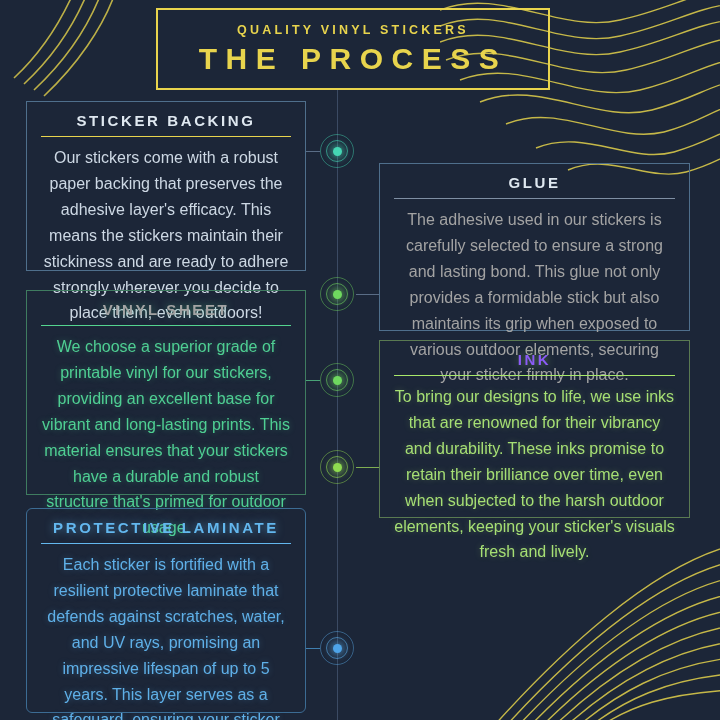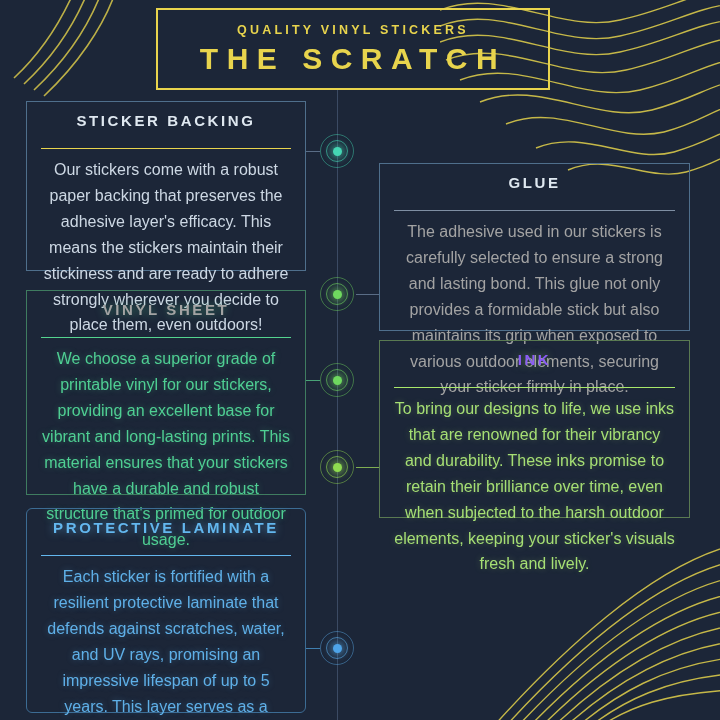--- a/index.html
+++ b/index.html
@@ -96,21 +96,21 @@
   .card {
     position: absolute;
     border: 1px solid;
     padding: 10px 14px 14px 14px;
   }
   .card .card-title {
     text-align: center;
     font-size: 15px;
     letter-spacing: 2.6px;
     font-weight: bold;
-    padding-bottom: 19px;
+    padding-bottom: 7px;
     margin-bottom: 8px;
     border-bottom: 1px solid;
   }
   .card .card-body {
     text-align: center;
     font-size: 16px;
     line-height: 1.62;
   }
 
   #card-backing { left: 26px; top: 101px; width: 280px; height: 170px;
@@ -215,21 +215,21 @@
       <path d="M70 200 C122 148 188 96 260 82"></path>
       <path d="M58 200 C114 142 186 82 260 66"></path>
       <path d="M46 200 C106 136 184 68 260 50"></path>
       <path d="M34 200 C98 130 182 54 260 34"></path>
       <path d="M22 200 C90 124 180 40 260 18"></path>
     </g>
   </svg>
 
   <div id="header">
     <div id="header-sub">QUALITY VINYL STICKERS</div>
-    <div id="header-title">THE SCRATCH</div>
+    <div id="header-title">THE PROCESS</div>
   </div>
 
   <div id="spine"></div>
 
   <div class="connector" style="left:306px; top:151px; width:14px; background:#5a6d86;"></div>
   <div class="connector" style="left:356px; top:294px; width:24px; background:#5a6d86;"></div>
   <div class="connector" style="left:306px; top:380px; width:14px; background:#49a377;"></div>
   <div class="connector" style="left:356px; top:467px; width:24px; background:#7fae52;"></div>
   <div class="connector" style="left:306px; top:648px; width:14px; background:#3f7fb0;"></div>
 

